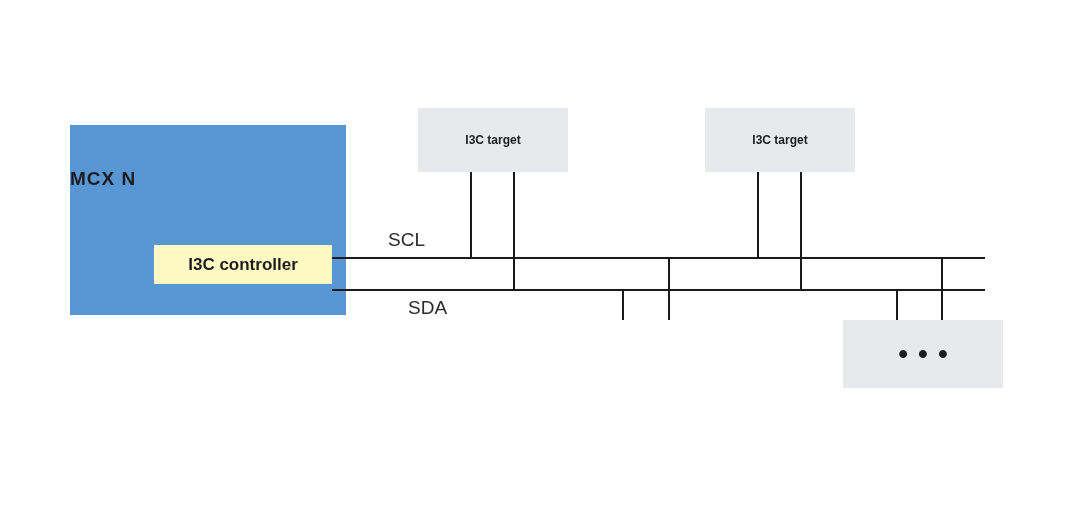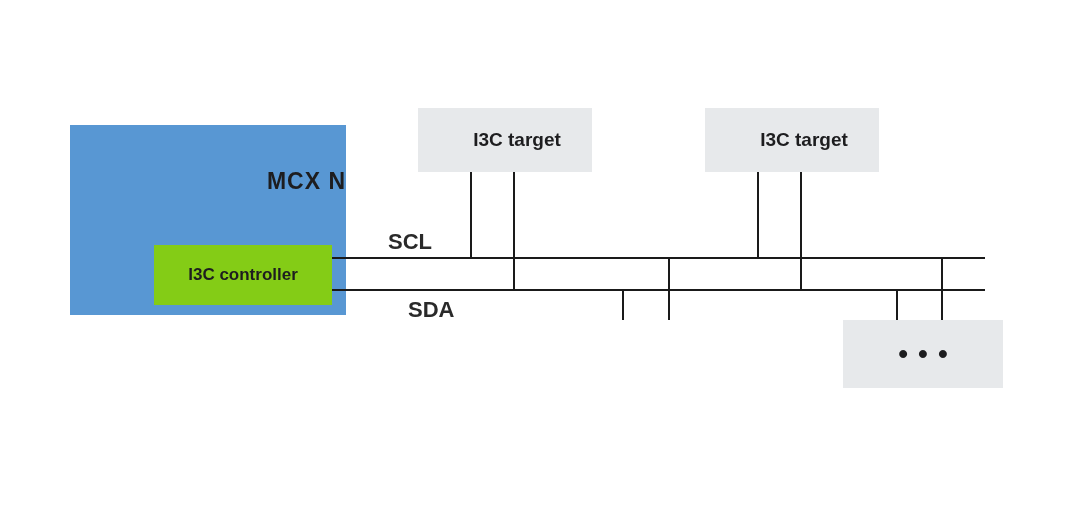--- a/index.html
+++ b/index.html
@@ -22,54 +22,53 @@
     top: 125px;
     width: 276px;
     height: 190px;
     background: #5897d3;
   }
   .mcx-title {
     position: absolute;
     left: 0;
     top: 43px;
     width: 100%;
-    text-align: right;
-    font-size: 23px;
+    text-align: left;
+    font-size: 19px;
     font-weight: bold;
     color: #1d1d1f;
     letter-spacing: 1px;
   }
   
   .controller-box {
     position: absolute;
     left: 154px;
     top: 245px;
     width: 178px;
-    height: 60px;
-    background: #84cc16;
+    height: 39px;
+    background: #fef9c3;
     display: flex;
     align-items: center;
     justify-content: center;
     font-size: 17px;
     font-weight: bold;
     color: #1d1d1f;
     z-index: 3;
   }
   
   .target-box {
     position: absolute;
     background: #e7e9eb;
     display: flex;
     align-items: center;
     justify-content: center;
-    font-size: 19px;
+    font-size: 12px;
     font-weight: bold;
     color: #1d1d1f;
     z-index: 3;
-    padding-left: 24px;
   }
   .t-i3c-1 { left: 418px; top: 108px; width: 150px; height: 64px; }
   .t-i3c-2 { left: 705px; top: 108px; width: 150px; height: 64px; }
   .t-i2c   { left: 570px; top: 320px; width: 150px; height: 68px; }
   .t-dots  { left: 843px; top: 320px; width: 150px; height: 68px;
              font-size: 28px; letter-spacing: 10px; padding-left: 10px; }
   
   .hline {
     position: absolute;
     height: 2px;
@@ -89,22 +88,22 @@
   .w1b { left: 513px; top: 172px; height: 119px; }  
   .w2a { left: 757px; top: 172px; height: 87px; }   
   .w2b { left: 800px; top: 172px; height: 119px; }  
   .w3a { left: 622px; top: 289px; height: 31px; }   
   .w3b { left: 668px; top: 257px; height: 63px; }   
   .w4a { left: 896px; top: 289px; height: 31px; }   
   .w4b { left: 941px; top: 257px; height: 63px; }   
   
   .bus-label {
     position: absolute;
-    font-size: 22px;
-    font-weight: 700;
+    font-size: 19px;
+    font-weight: 400;
     color: #2a2a2a;
     z-index: 4;
   }
   .scl-lbl { left: 388px; top: 229px; }
   .sda-lbl { left: 408px; top: 297px; }
 </style>
 </head>
 <body>
 
 <div class="canvas">

